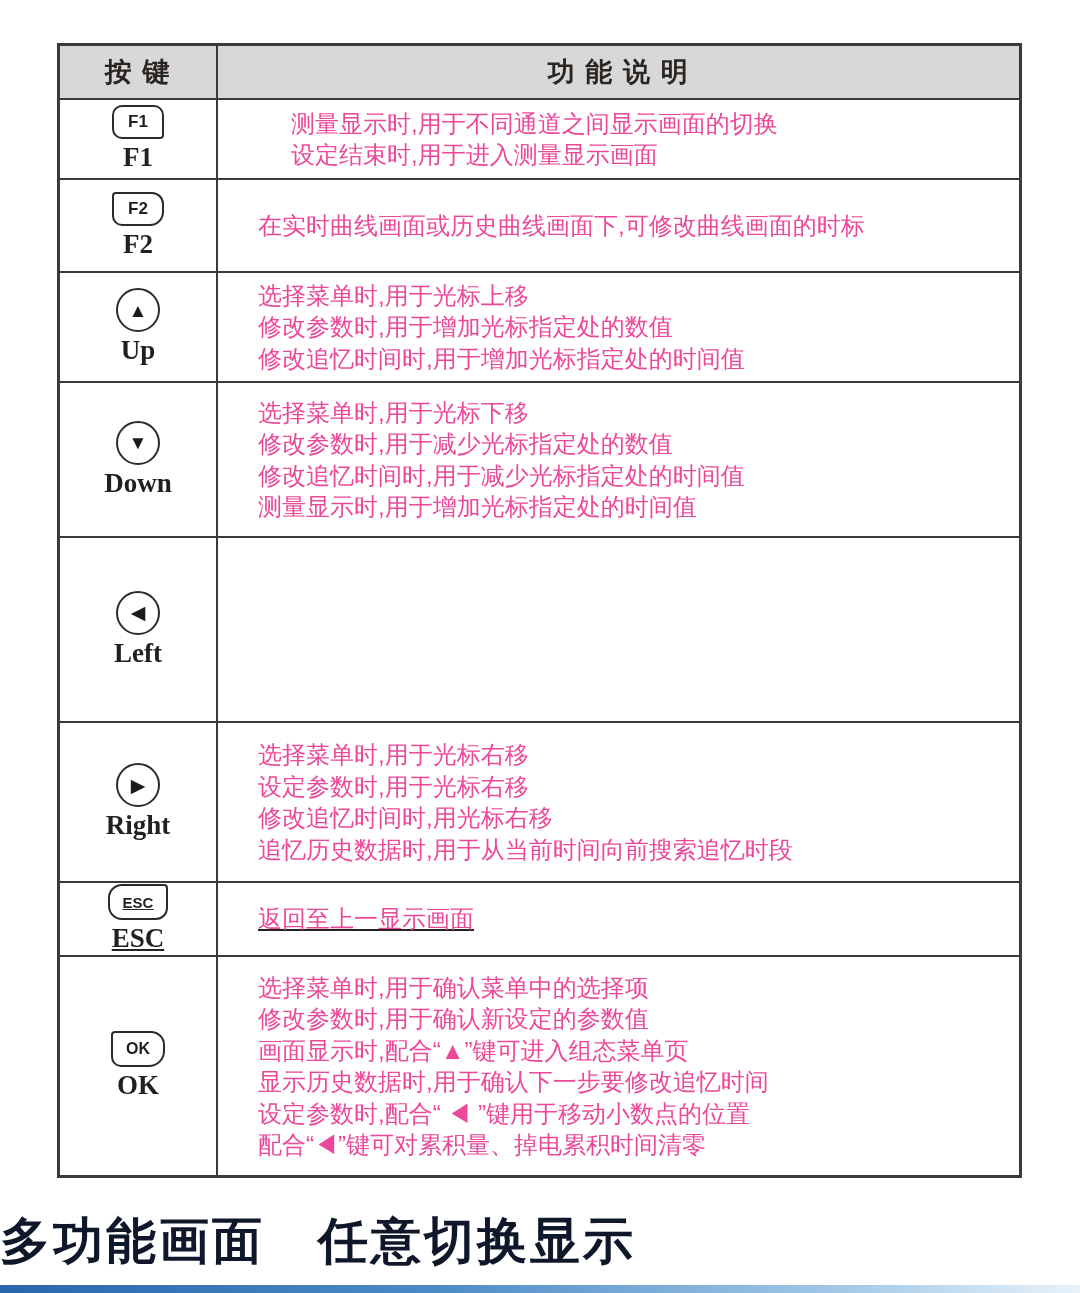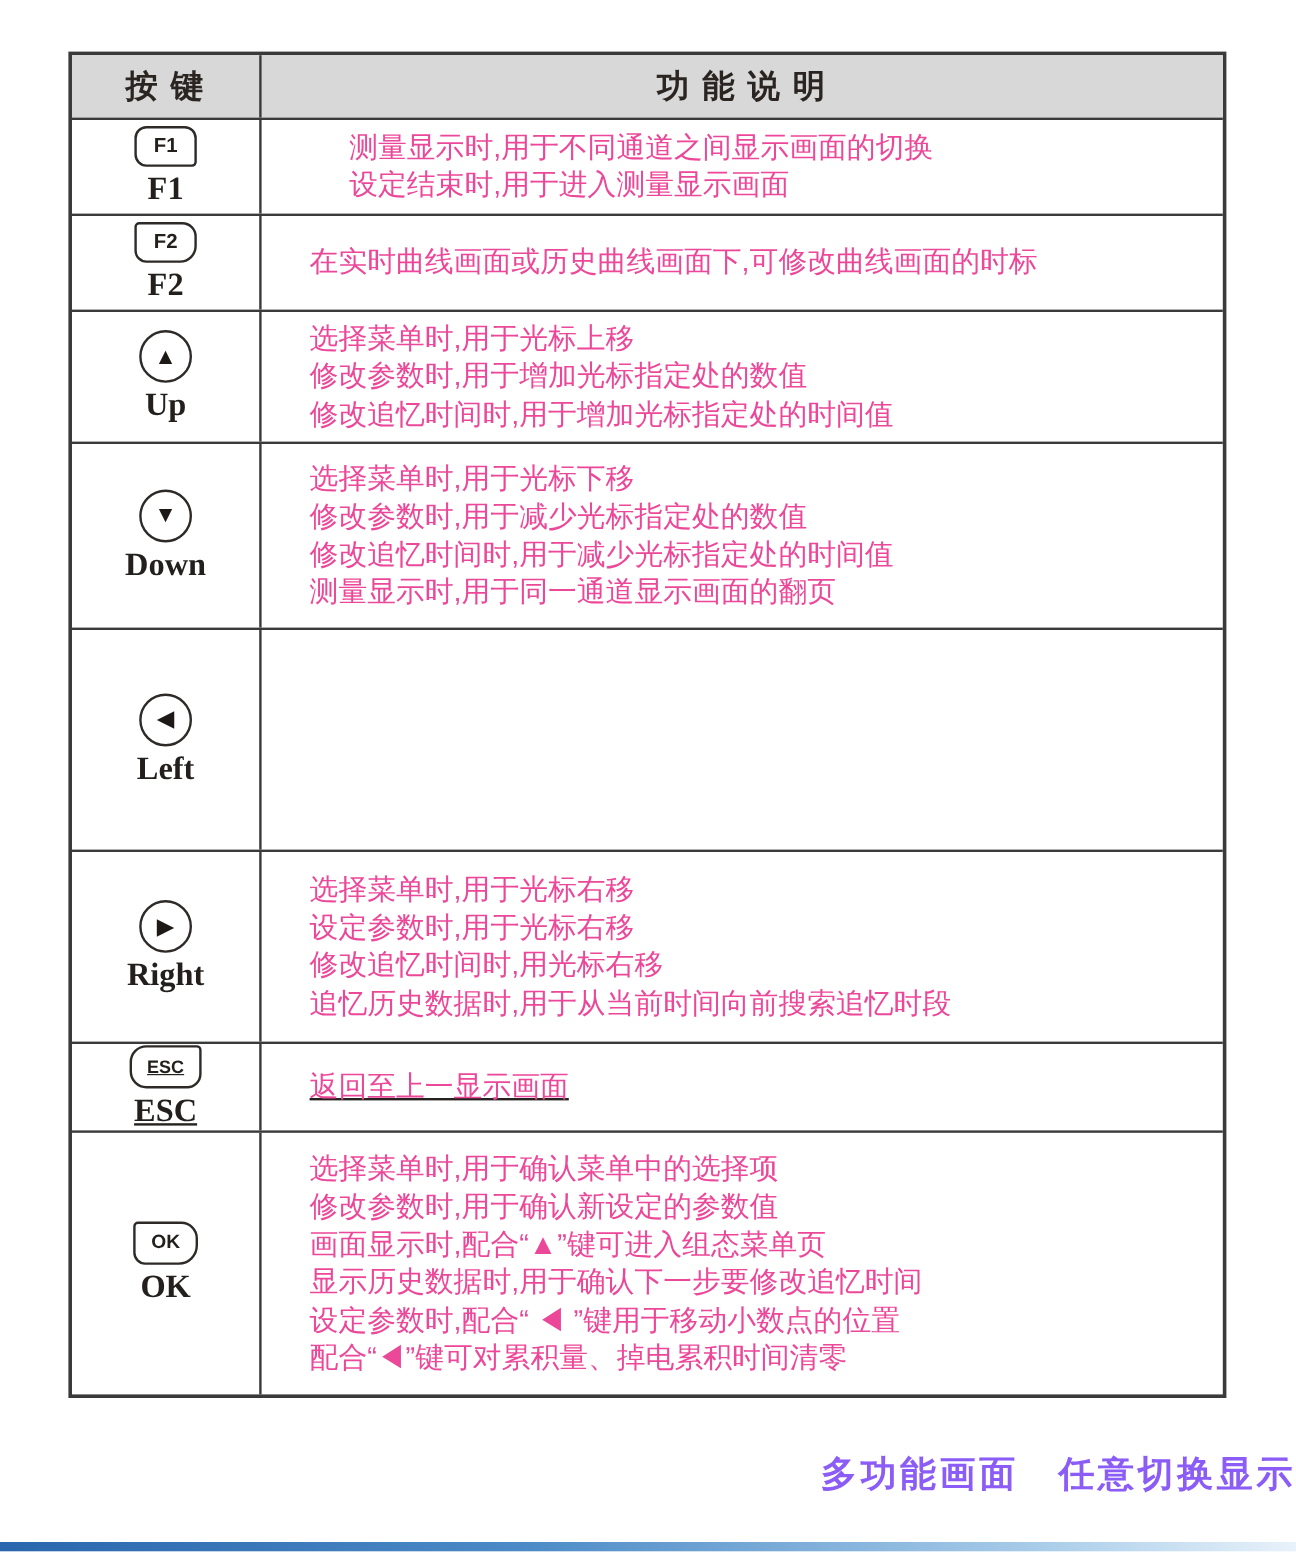--- a/index.html
+++ b/index.html
@@ -86,36 +86,36 @@
   .cap-ok  { width:54px; height:36px; border-radius:4px 14px 16px 10px; font-size:16px; }
   .keycircle {
     width:44px; height:44px;
     border:2.5px solid #2e2a28;
     border-radius:50%;
     display:flex; align-items:center; justify-content:center;
     background:#ffffff;
   }
   .keycircle span { font-size:19px; line-height:1; color:#1c1917; }
   .r-f1    { height:80px;gap:33px; }
-  .r-f2    { height:80px; }
+  .r-f2    { height:93px; }
   .r-up    { height:110px; }
   .r-down  { height:155px; }
   .r-left  { height:185px; }
   .r-right { height:160px; }
   .r-esc   { height:74px;text-decoration:underline; }
   .r-ok    { height:220px; }
   .footer-title {
     position:absolute;
     left:0; right:0;
     top:1208px;
-    text-align:right;
-    font-size:30px;
+    text-align:left;
+    font-size:50px;
     font-weight:bold;
     letter-spacing:3px;
-    color:#8b5cf6;
+    color:#0f172a;
   }
   .footer-bar {
     position:absolute;
     left:0; bottom:0;
     width:100%;
     height:8px;
     background:linear-gradient(to right, #2a66ad 0%, #4b8ac6 40%, #a8cce9 80%, #e8f2fa 100%);
   }
 </style>
 </head>
@@ -173,21 +173,21 @@
       <div class="key-cell">
         <div class="keycircle">
             <span>▼</span>
           </div>
         <div class="key-label">Down</div>
       </div>
       <div class="desc-cell">
         <div class="line">选择菜单时,用于光标下移</div>
         <div class="line">修改参数时,用于减少光标指定处的数值</div>
         <div class="line">修改追忆时间时,用于减少光标指定处的时间值</div>
-        <div class="line">测量显示时,用于同一通道显示画面的翻页</div>
+        <div class="line">测量显示时,用于增加光标指定处的时间值</div>
       </div>
     </div>
 
     <div class="trow r-left">
       <div class="key-cell">
         <div class="keycircle">
             <span>◀</span>
           </div>
         <div class="key-label">Left</div>
       </div>

